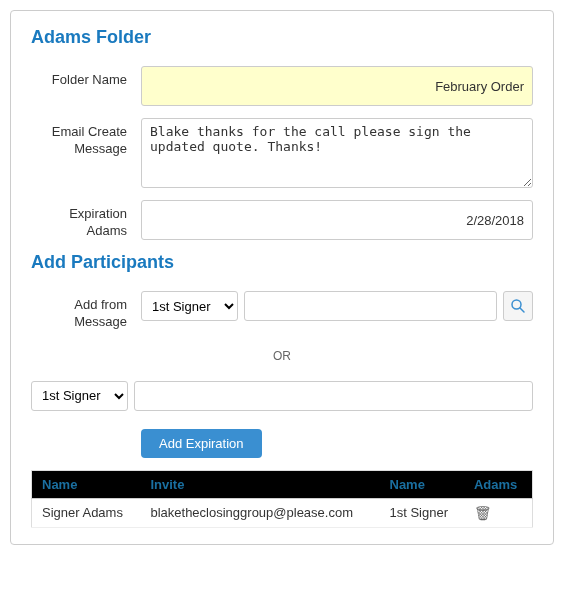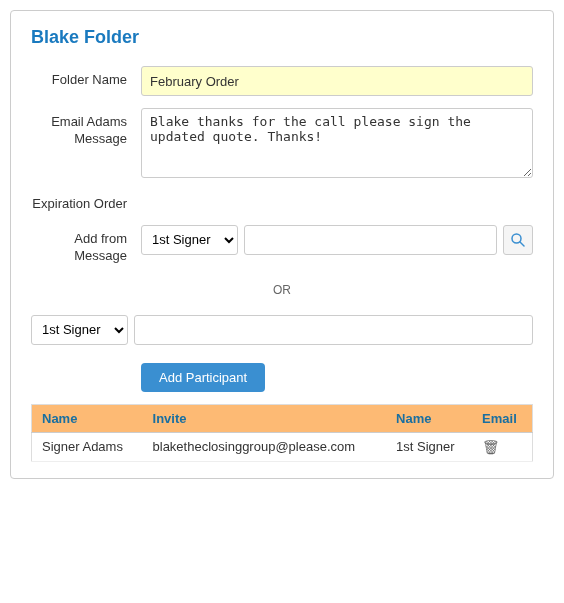--- a/index.html
+++ b/index.html
@@ -45,21 +45,22 @@
     .form-control {
       flex: 1;
       border: 1px solid #ccc;
       border-radius: 3px;
       padding: 5px 8px;
       font-size: 13px;
       color: #333;
       outline: none;
     }
     input.form-control {
-      height: 30px;
+      height: 40px;
+      text-align: right;
     }
     input.folder-name {
       background: #ffffcc;
     }
     textarea.form-control {
       height: 70px;
       resize: vertical;
     }
     .participants-section {
       margin-top: 6px;
@@ -119,21 +120,21 @@
       margin-top: 6px;
       margin-bottom: 12px;
     }
     .participants-table {
       width: 100%;
       border-collapse: collapse;
       border: 1px solid #ddd;
       font-size: 13px;
     }
     .participants-table thead tr {
-      background: #fdba74;
+      background: #000000;
     }
     .participants-table th {
       text-align: left;
       padding: 6px 10px;
       font-weight: bold;
       color: #1a6fa0;
       border-bottom: 1px solid #ccc;
     }
     .participants-table td {
       padding: 6px 10px;
@@ -146,37 +147,39 @@
     .search-icon-svg {
       width: 16px;
       height: 16px;
     }
   </style>
 </head>
 <body>
 
 <div class="container">
 
-  <div class="section-title">Blake Folder</div>
+  <div class="section-title">Adams Folder</div>
 
   <div class="form-group">
     <label class="form-label">Folder Name</label>
     <input type="text" class="form-control folder-name" value="February Order" style="">
   </div>
 
   <div class="form-group">
-    <label class="form-label">Email Adams Message</label>
+    <label class="form-label">Email Create Message</label>
     <textarea class="form-control" style="">Blake thanks for the call please sign the updated quote. Thanks!</textarea>
   </div>
 
   <div class="form-group">
-    <label class="form-label">Expiration Order</label>
+    <label class="form-label">Expiration Adams</label>
+    <input type="text" class="form-control" value="2/28/2018" style="">
   </div>
 
   <div class="participants-section">
+    <div class="section-title">Add Participants</div>
 
     <div class="form-group">
       <label class="form-label">Add from Message</label>
       <div class="inline-row">
         <select class="select-control">
           <option>1st Signer</option>
           <option>2nd Signer</option>
           <option>3rd Signer</option>
           <option>CC</option>
         </select>
@@ -200,30 +203,30 @@
           <option>1st Signer</option>
           <option>2nd Signer</option>
           <option>3rd Signer</option>
           <option>CC</option>
         </select>
         <input type="text" class="contact-input" style="flex: 1 1 0%;">
       </div>
     </div>
 
     <div>
-      <button class="add-participant-btn">Add Participant</button>
+      <button class="add-participant-btn">Add Expiration</button>
     </div>
 
     <table class="participants-table">
       <thead>
         <tr>
           <th>Name</th>
           <th>Invite</th>
           <th>Name</th>
-          <th>Email</th>
+          <th>Adams</th>
         </tr>
       </thead>
       <tbody id="participants-tbody">
       <tr>
     <td>Signer Adams</td>
     <td>blaketheclosinggroup@please.com</td>
     <td>1st Signer</td>
     <td>
       <button style="background:none;border:none;cursor:pointer;color:#666;font-size:14px;">
         🗑

